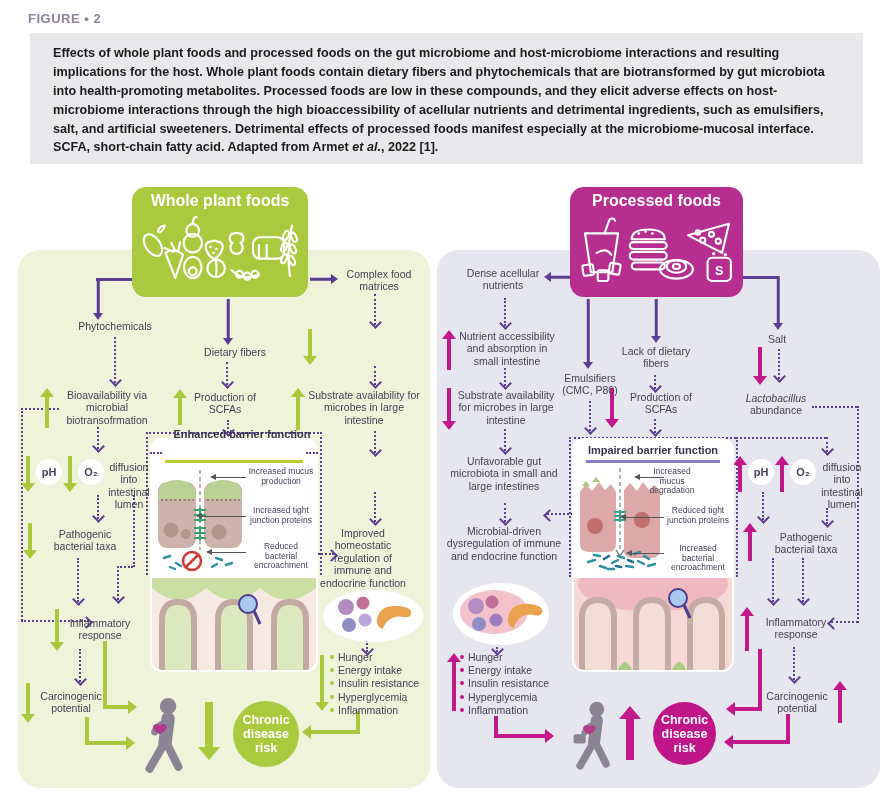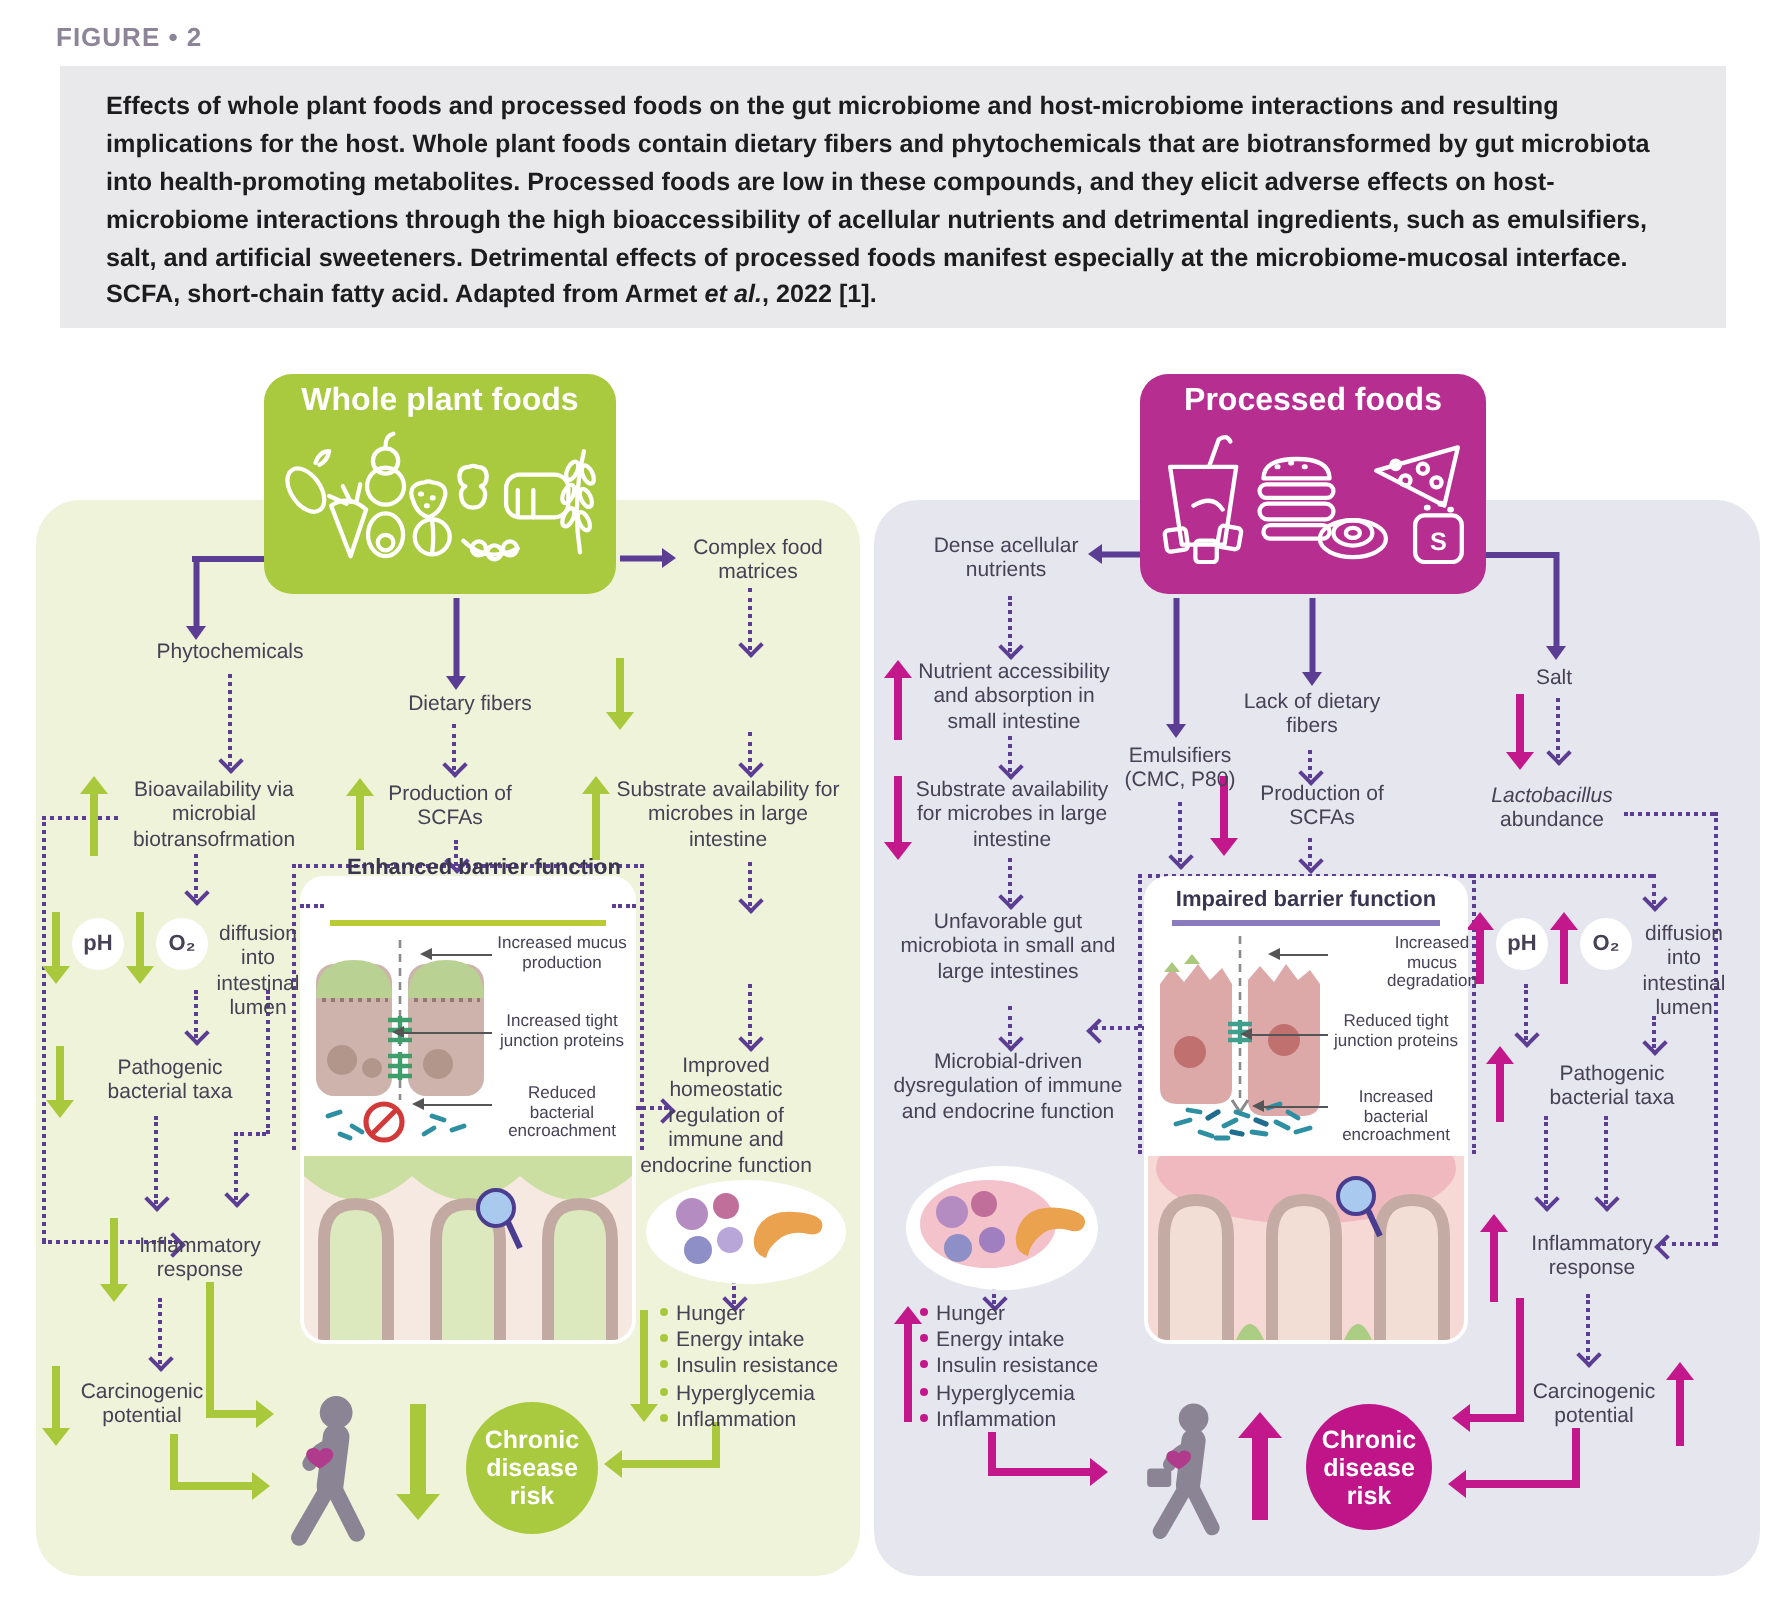--- a/index.html
+++ b/index.html
@@ -309,21 +309,21 @@
       <path d="M10 96 l7 -2 M22 100 l6 2 M34 97 l6 -3 M48 100 l7 1 M60 95 l6 3 M70 100 l7 -2 M16 89 l6 1 M40 90 l6 2 M56 88 l6 -2 M30 103 l6 0 M66 90 l5 3"></path>
     </g>
     <g stroke="#1f6e8d" stroke-width="2.6" stroke-linecap="round">
       <path d="M26 93 l5 -3 M50 94 l5 2 M38 100 l5 1"></path>
     </g>
   </svg>
 
   <div class="lblarr" style="left:636px;top:477px;width:28px"></div>
   <div class="lblarr" style="left:622px;top:517px;width:42px"></div>
   <div class="lblarr" style="left:628px;top:553px;width:36px"></div>
-  <div class="small" style="left:684px;top:467px;width:64px">Increased mucus degradation</div>
+  <div class="small" style="left:640px;top:467px;width:64px">Increased mucus degradation</div>
   <div class="small" style="left:666px;top:506px;width:64px">Reduced tight junction proteins</div>
   <div class="small" style="left:666px;top:544px;width:64px">Increased bacterial encroachment</div>
 
   <svg class="ill" style="left:574px;top:578px;border-radius:0 0 10px 10px" width="158" height="92" viewBox="0 0 158 92">
     <rect width="158" height="92" fill="#f6d8d5"></rect>
     <ellipse cx="79" cy="6" rx="75" ry="28" fill="#f0b9c0"></ellipse>
     <path d="M8 92 V40 Q8 22 24 22 Q40 22 40 40 V92" fill="#f3ded6" stroke="#c4aba3" stroke-width="6"></path>
     <path d="M62 92 V40 Q62 22 78 22 Q94 22 94 40 V92" fill="#f3ded6" stroke="#c4aba3" stroke-width="6"></path>
     <path d="M116 92 V40 Q116 22 132 22 Q148 22 148 40 V92" fill="#f3ded6" stroke="#c4aba3" stroke-width="6"></path>
     <path d="M44 92 q7 -16 14 0 z" fill="#accd84"></path>

